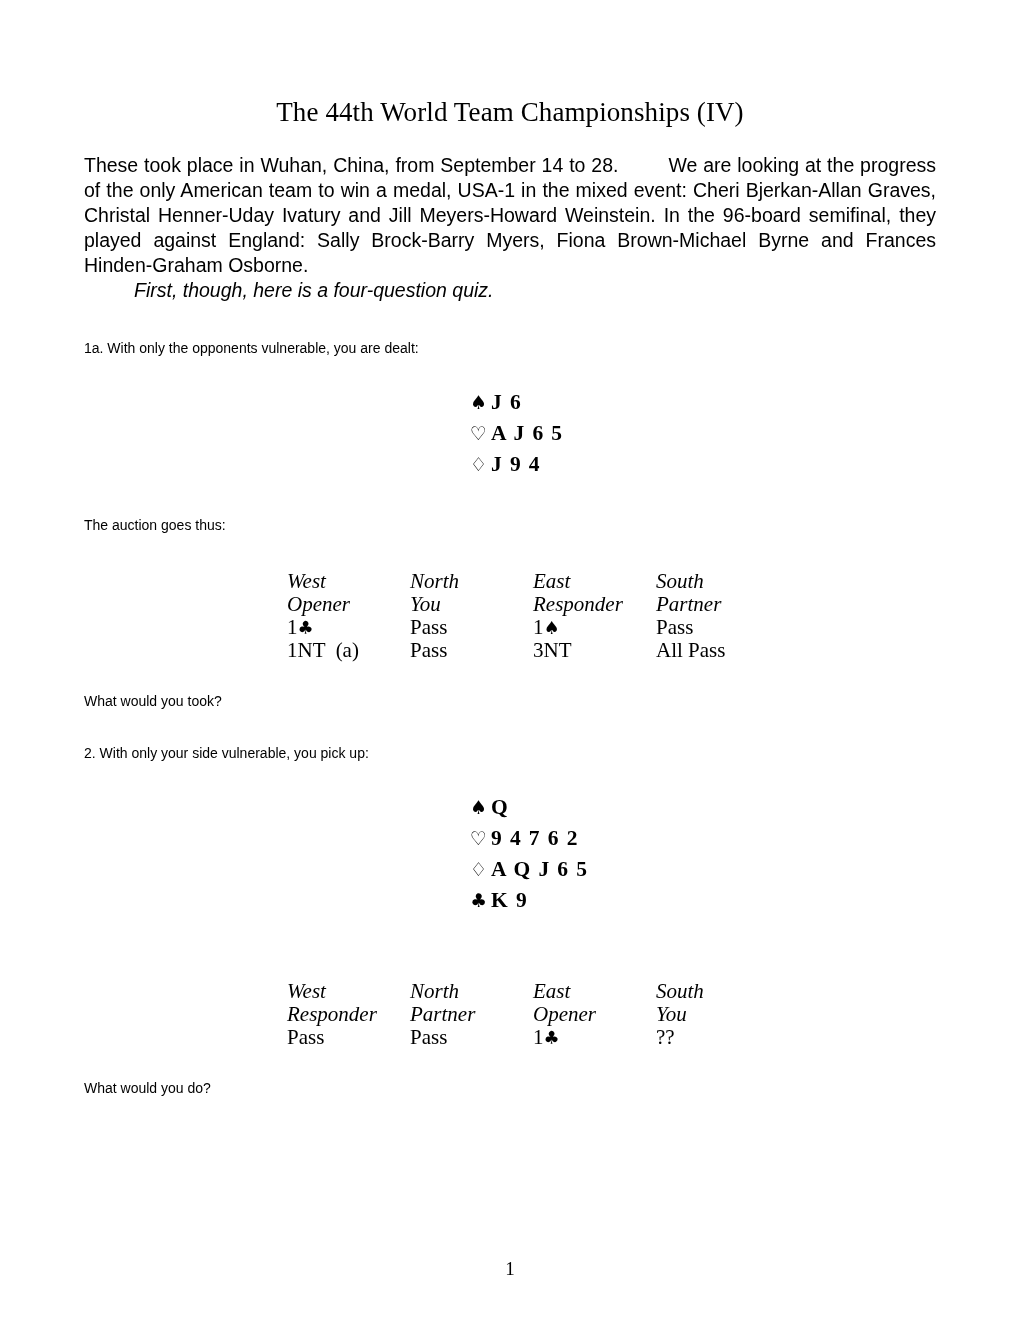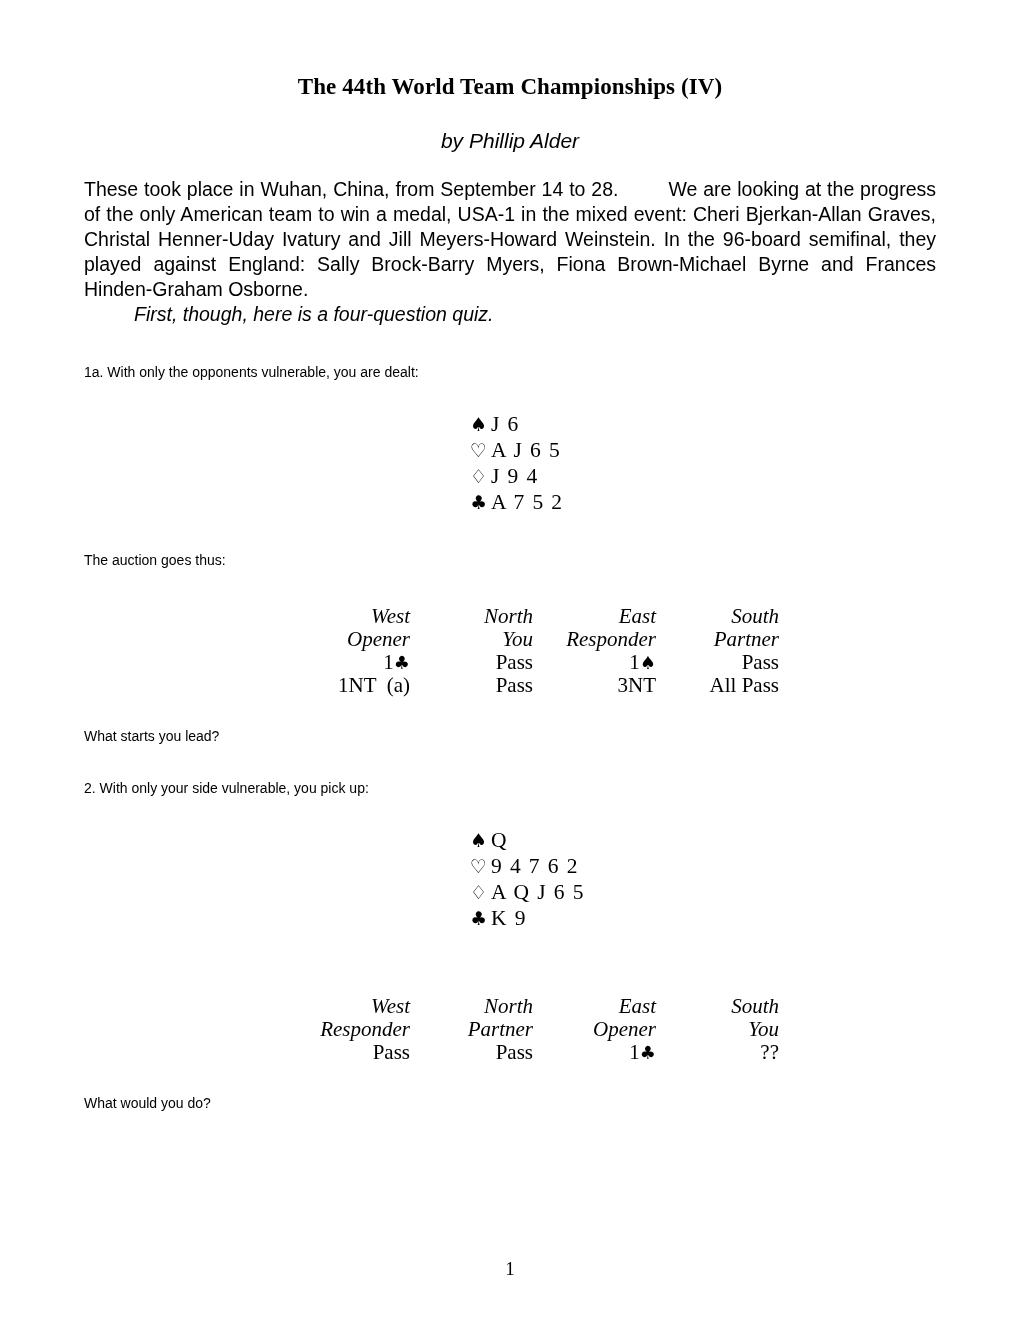--- a/index.html
+++ b/index.html
@@ -27,26 +27,26 @@
   
   .content {
     position: absolute;
     left: 84px;
     top: 0;
     width: 852px;
   }
 
   .doc-title {
     font-family: "Liberation Serif", serif;
-    font-weight: bold;
-    font-size: 23px;
+    font-weight: normal;
+    font-size: 27px;
     text-align: center;
     letter-spacing: 0.1px;
     margin: 0;
-    padding-top: 74px;
+    padding-top: 98px;
     line-height: 1.1;
   }
 
   .byline {
     font-family: "Liberation Sans", sans-serif;
     font-style: italic;
     font-size: 21px;
     text-align: center;
     margin: 0;
     padding-top: 30px;
@@ -76,21 +76,22 @@
   .hand {
     margin: 0;
     padding-left: 386px;     
     font-size: 19.5px;
     line-height: 23.5px;
   }
   .hand-row {
     white-space: pre;
     font-family: "Liberation Serif", serif;
     font-size: 21px;
-    line-height: 26px;
+    line-height: 31px;
+    font-weight: bold;
   }
   .suit {
     display: inline-block;
     width: 21px;
     font-family: "DejaVu Sans", sans-serif;
     font-size: 19px;
   }
   .ranks {
     font-family: "Liberation Serif", serif;
     font-size: 21.5px;
@@ -101,21 +102,20 @@
   .auction {
     position: relative;
     margin: 0;
     padding-left: 203px;     
     font-size: 19.5px;
   }
   .auction-row {
     display: flex;
     line-height: 23px;
     height: 23px;
-    text-align: right;
   }
   .auction-row .cell {
     width: 123px;
     flex: 0 0 123px;
     white-space: pre;
   }
   .auction-row.head .cell {
     font-style: italic;
     font-family: "Liberation Serif", serif;
     font-size: 21px;
@@ -148,37 +148,35 @@
   }
 </style>
 </head>
 <body>
 
 <div class="page">
   <div class="content">
 
     <h1 class="doc-title">The 44th World Team Championships (IV)</h1>
 
-    <p class="byline">by Phillip Alder</p>
 
     <p class="body-para"><span>These took place in Wuhan, China, from September 14 to 28.</span><span class="para-indent"></span><span>We are looking at the progress of the only American team to win a medal, USA-1 in the mixed event: Cheri Bjerkan-Allan Graves, Christal Henner-Uday Ivatury and Jill Meyers-Howard Weinstein. In the 96-board semifinal, they played against England: Sally Brock-Barry Myers, Fiona Brown-Michael Byrne and Frances Hinden-Graham Osborne.</span></p>
 
     <p class="body-para" style="padding-top:0;text-align:left;font-style:italic;"><span class="para-indent"></span><span>First, though, here is a four-question quiz.</span></p>
 
     <div class="spacer-lg"></div>
 
     <p class="q-line">1a. With only the opponents vulnerable, you are dealt:</p>
 
     <div class="spacer-md"></div>
 
     <div class="hand">
       <div class="hand-row"><span class="suit">♠</span><span class="ranks">J 6</span></div>
       <div class="hand-row"><span class="suit">♡</span><span class="ranks">A J 6 5</span></div>
       <div class="hand-row"><span class="suit">♢</span><span class="ranks">J 9 4</span></div>
-      <div class="hand-row"><span class="suit">♣</span><span class="ranks">A 7 5 2</span></div>
     </div>
 
     <div class="spacer-lg"></div>
 
     <p class="q-line">The auction goes thus:</p>
 
     <div class="spacer-lg"></div>
 
     <div class="auction">
       <div class="auction-row head">
@@ -203,21 +201,21 @@
         <span class="cell"><span>1NT</span><span class="bidsuit"></span><span>  (a)</span></span>
         <span class="cell"><span>Pass</span><span class="bidsuit"></span><span></span></span>
         <span class="cell"><span>3NT</span><span class="bidsuit"></span><span></span></span>
         <span class="cell"><span>All Pass</span><span class="bidsuit"></span><span></span></span>
       </div>
     </div>
 
 
     <div class="spacer-md"></div>
 
-    <p class="q-line">What starts you lead?</p>
+    <p class="q-line">What would you took?</p>
 
     <div class="spacer-md"></div>
 
     <p class="q-line">2. With only your side vulnerable, you pick up:</p>
 
     <div class="spacer-md"></div>
 
     <div class="hand">
       <div class="hand-row"><span class="suit">♠</span><span class="ranks">Q</span></div>
       <div class="hand-row"><span class="suit">♡</span><span class="ranks">9 4 7 6 2</span></div>

